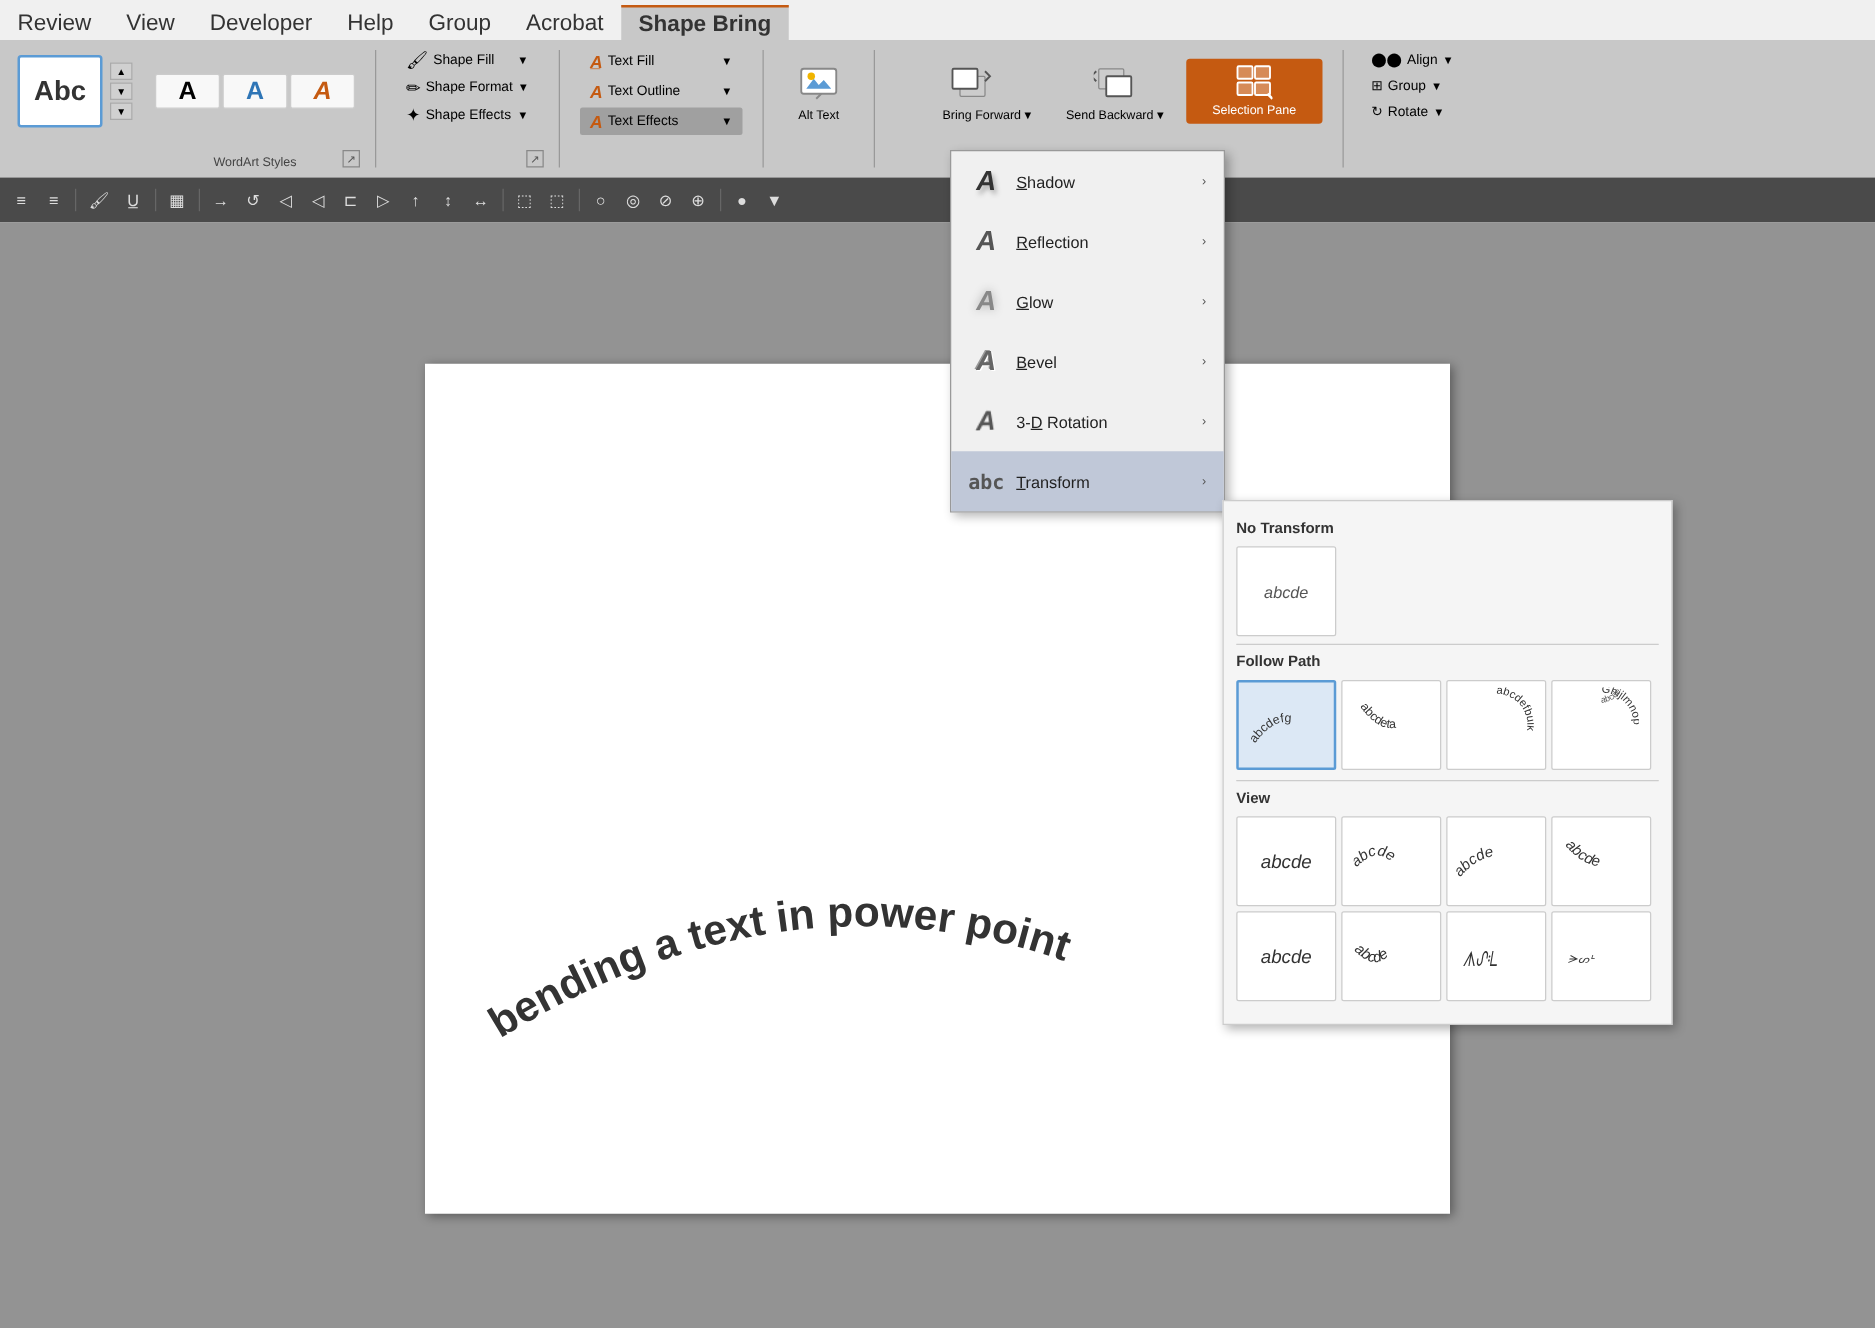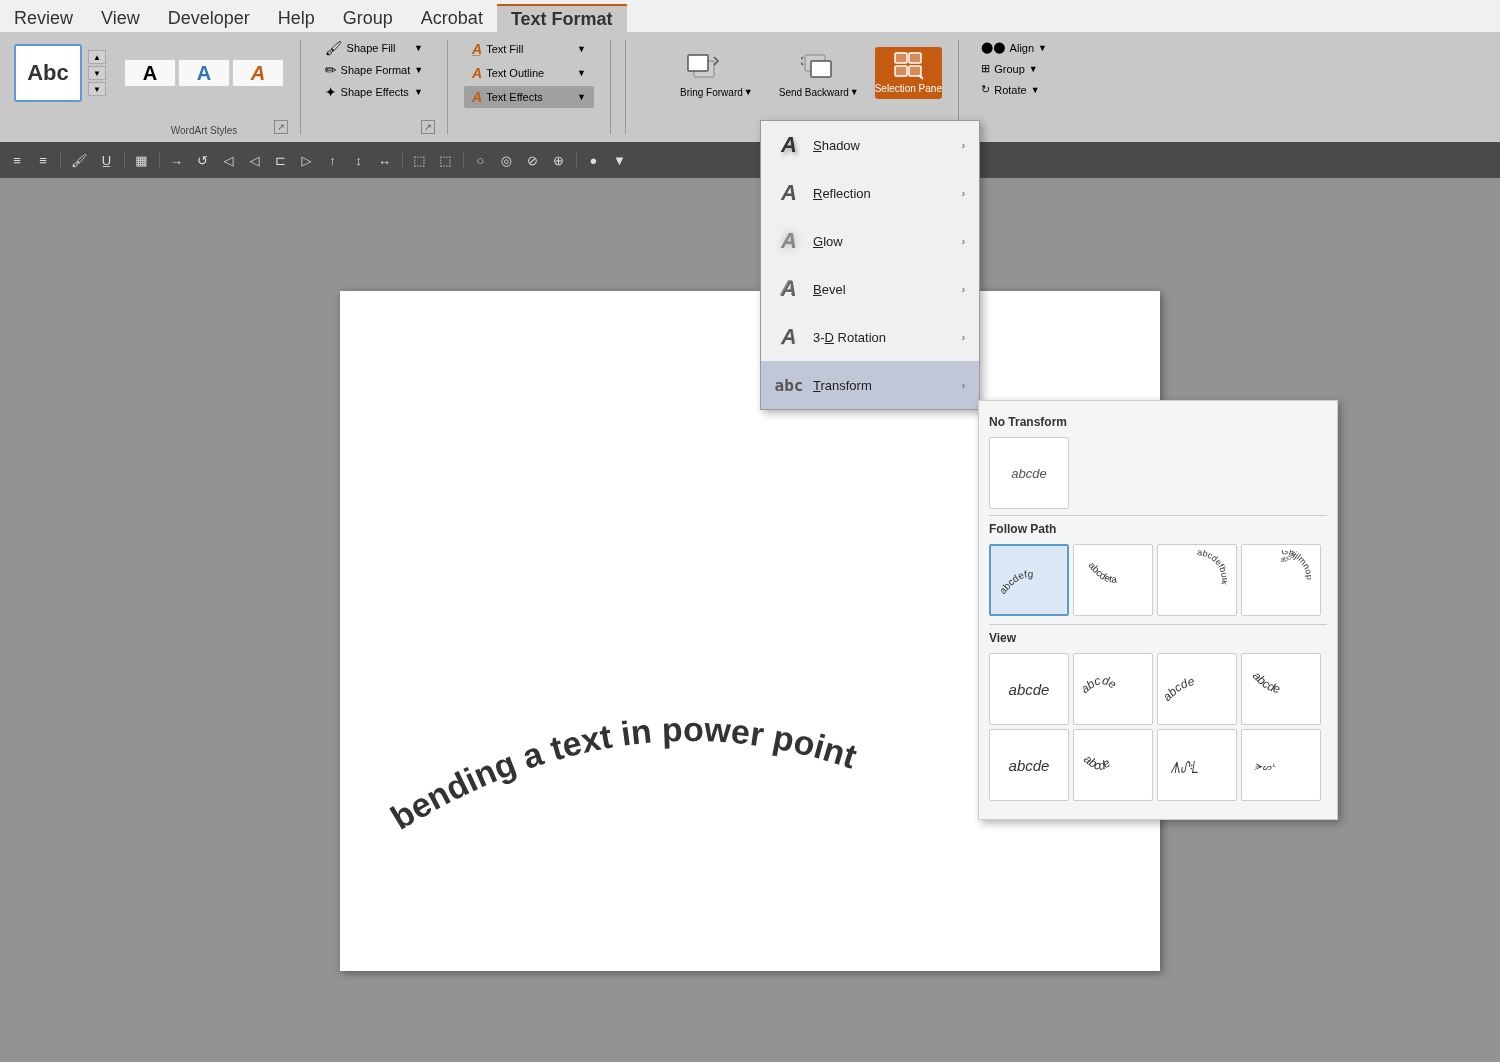--- a/index.html
+++ b/index.html
@@ -25,21 +25,21 @@
     .wordart-btn.blue { color: #2e75b6; }
     .wordart-btn.orange { color: #c55a11; font-style: italic; }
     .shape-btn { display: flex; align-items: center; gap: 4px; padding: 2px 6px; font-size: 11px; cursor: pointer; border-radius: 2px; min-width: 110px; }
     .text-btn { display: flex; align-items: center; gap: 4px; padding: 3px 8px; font-size: 11px; cursor: pointer; border-radius: 2px; min-width: 130px; }
     .text-btn.active-menu { background: #a0a0a0; }
 
     
     .big-btn { display: flex; flex-direction: column; align-items: center; justify-content: center; padding: 4px 10px; font-size: 10px; cursor: pointer; gap: 2px; min-width: 50px; border-radius: 2px; }
 
     
-    .selection-pane-btn { background: #c55a11; color: #fff; border-radius: 3px; padding: 4px 0; display: flex; flex-direction: column; align-items: center; justify-content: center; gap: 2px; cursor: pointer; min-width: 52px; }
+    .selection-pane-btn { background: #c55a11; color: #fff; border-radius: 3px; padding: 4px 21px; display: flex; flex-direction: column; align-items: center; justify-content: center; gap: 2px; cursor: pointer; min-width: 52px; }
     .arrange-dropdown-btn { display: flex; flex-direction: column; align-items: center; font-size: 10px; gap: 2px; cursor: pointer; padding: 3px 6px; border-radius: 2px; }
 
     
     .toolbar { background: #4a4a4a; height: 36px; display: flex; align-items: center; padding: 0 6px; gap: 4px; overflow: hidden; }
     .toolbar-btn { color: #ddd; font-size: 13px; padding: 2px 4px; cursor: pointer; border-radius: 2px; display: flex; align-items: center; justify-content: center; min-width: 22px; height: 22px; }
     .toolbar-separator { width: 1px; height: 18px; background: #666; margin: 0 2px; }
 
     
     .canvas-area { background: #939393; width: 100%; height: calc(1062px - 32px - 88px - 36px); position: relative; display: flex; align-items: center; justify-content: center; overflow: hidden; }
     .slide-canvas { background: #fff; width: 820px; height: 680px; position: relative; box-shadow: 2px 2px 8px rgba(0,0,0,0.4); }
@@ -75,21 +75,21 @@
 </head>
 <body>
 
 <div class="ribbon-tabs">
   <div class="ribbon-tab">Review</div>
   <div class="ribbon-tab">View</div>
   <div class="ribbon-tab">Developer</div>
   <div class="ribbon-tab">Help</div>
   <div class="ribbon-tab">Group</div>
   <div class="ribbon-tab">Acrobat</div>
-  <div class="ribbon-tab active">Text Format</div>
+  <div class="ribbon-tab active">Shape Bring</div>
 </div>
 
 <div class="ribbon-content">
 
   <div class="ribbon-group" style="padding-bottom:16px;">
     <div class="ribbon-group-content" style="gap:6px;">
       <div class="abc-btn">
         <span>Abc</span>
       </div>
       <div style="display:flex; flex-direction:column; gap:2px;">
@@ -157,20 +157,35 @@
         <span style="font-size:14px; font-weight:bold; font-style:italic; color:#c55a11;">A</span>
         <span>Text Effects</span>
         <span style="margin-left:auto; font-size:9px;">▼</span>
       </div>
     </div>
     <div class="ribbon-group-label"></div>
   </div>
 
   <div class="group-divider"></div>
 
+  <div class="ribbon-group" style="padding-bottom:16px;">
+    <div class="ribbon-group-content">
+      <div class="big-btn">
+        <div style="width:36px;height:36px;">
+          <svg viewBox="0 0 36 36" width="36" height="36">
+            <rect x="4" y="6" width="28" height="20" rx="2" fill="#fff" stroke="#888" stroke-width="1.5"></rect>
+            <path d="M8 22 L14 14 L18 19 L22 15 L28 22Z" fill="#5b9bd5"></path>
+            <circle cx="12" cy="12" r="3" fill="#f0b400"></circle>
+            <line x1="16" y1="30" x2="20" y2="26" stroke="#888" stroke-width="1.5"></line>
+          </svg>
+        </div>
+        <span style="font-size:10px;">Alt Text</span>
+      </div>
+    </div>
+  </div>
 
   <div class="group-divider"></div>
 
   <div class="ribbon-group" style="padding-bottom:16px; min-width:220px;">
     <div class="ribbon-group-content" style="gap:6px;">
       <div class="big-btn" style="min-width:60px;">
         <div style="width:36px;height:36px;">
           <svg viewBox="0 0 36 36" width="36" height="36">
             <rect x="10" y="12" width="20" height="16" rx="1" fill="#ccc" stroke="#888" stroke-width="1"></rect>
             <rect x="4" y="6" width="20" height="16" rx="1" fill="#fff" stroke="#555" stroke-width="1.5"></rect>

